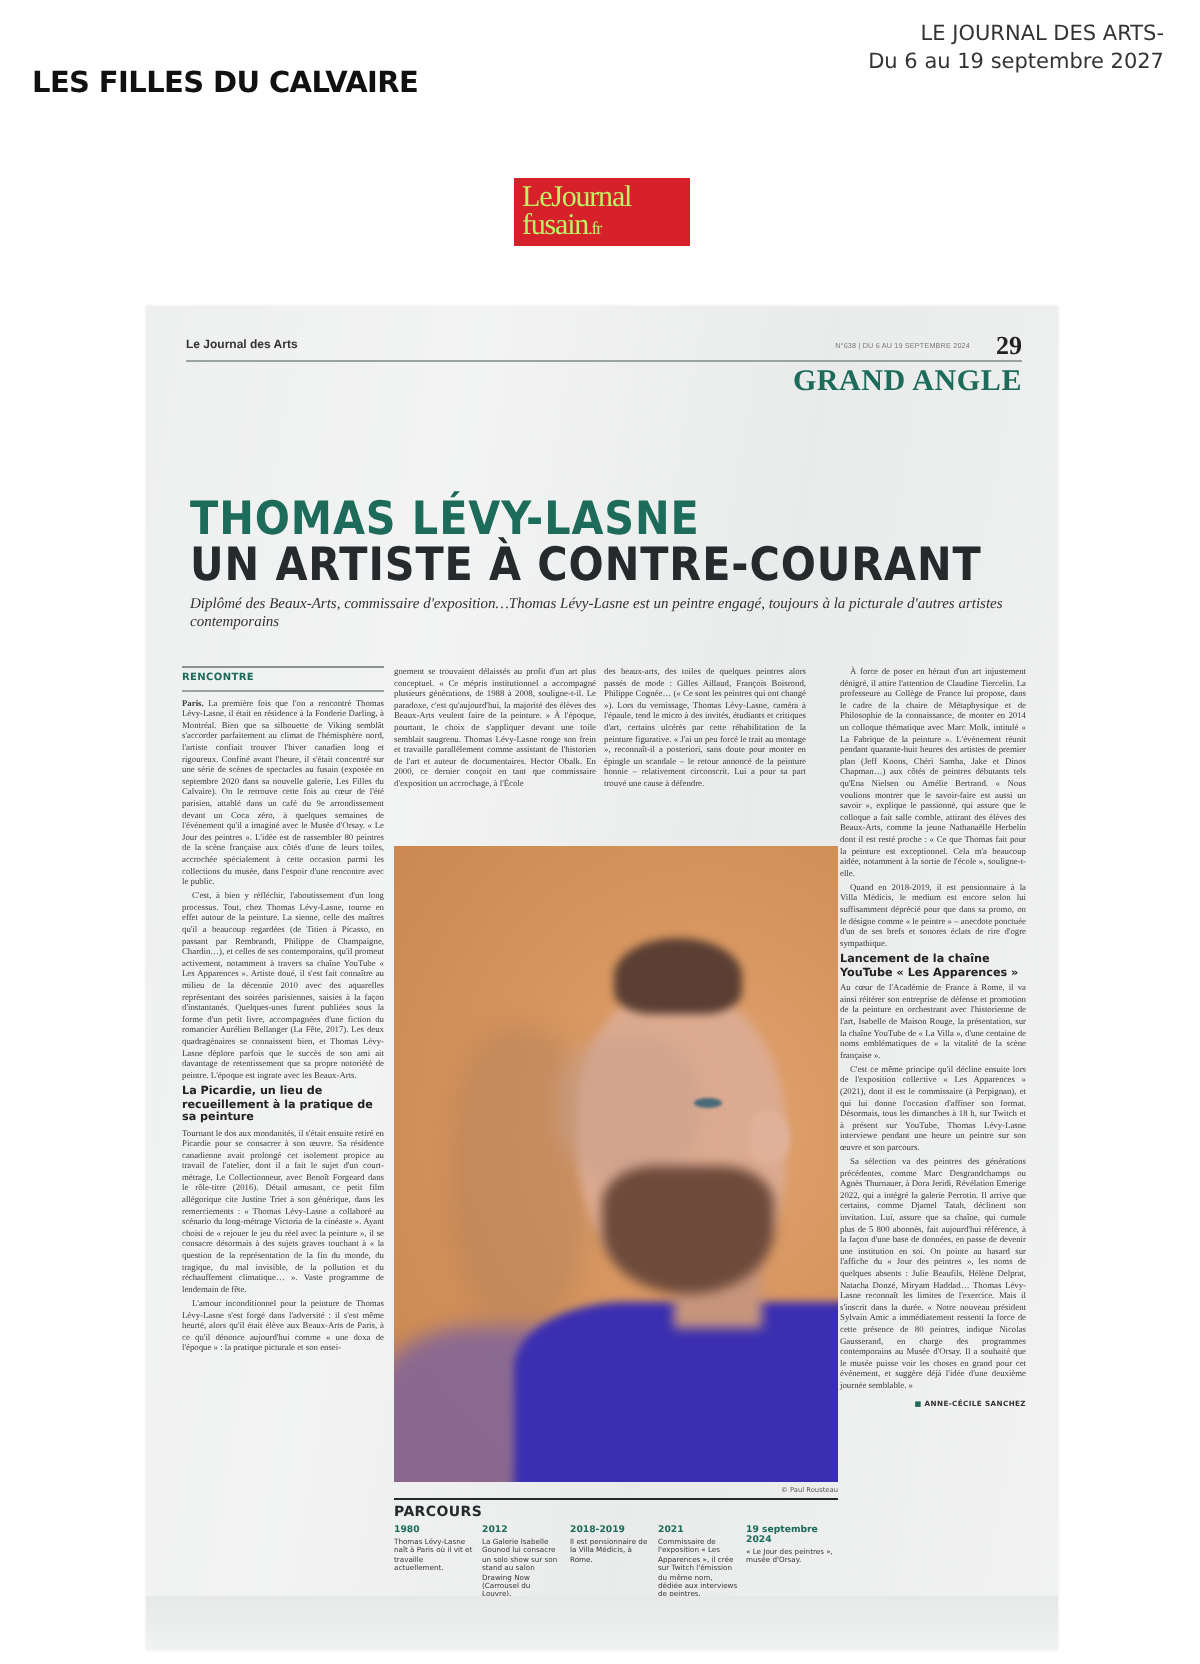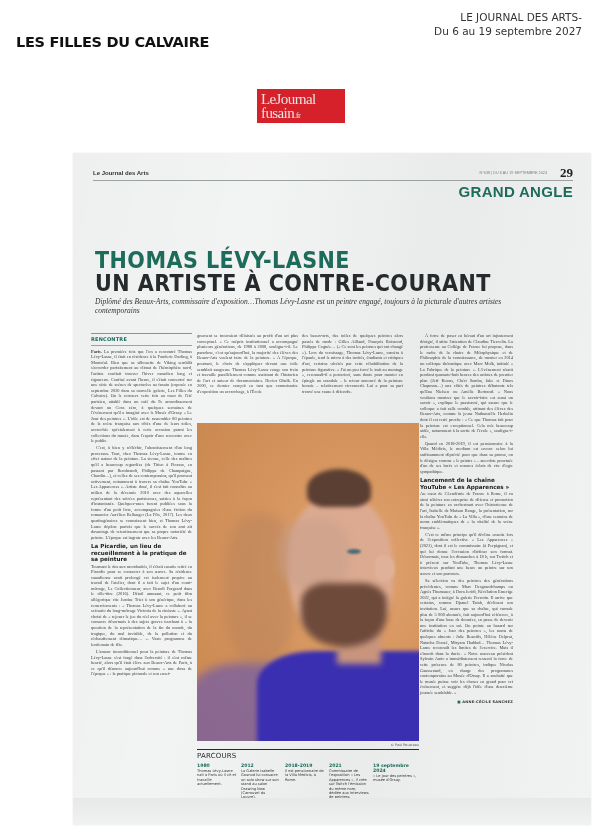--- a/index.html
+++ b/index.html
@@ -2,34 +2,34 @@
 <html><head>
 <meta charset="utf-8">
 <style>
   * { box-sizing: border-box; margin: 0; padding: 0; }
   html, body { width: 600px; height: 832px; background: #ffffff; overflow: hidden; }
   body { position: relative; font-family: "Liberation Sans", sans-serif; color: #1a1a1a; }
 
   .top-left { position: absolute; left: 16px; top: 8px; font-family: "DejaVu Sans", sans-serif; font-weight: bold; font-size: 14.5px; letter-spacing: -0.3px; color: #111; margin-top: 26px; }
   .top-right { position: absolute; right: 18px; top: 10px; text-align: right; font-family: "DejaVu Sans", sans-serif; font-size: 10.5px; line-height: 14px; color: #333; font-weight: normal; }
 
-  .logo { position: absolute; left: 257px; top: 89px; width: 88px; height: 34px; background: #d6202a; color: #e5e5e5; font-family: "Liberation Serif", serif; line-height: 14px; padding: 3px 0 0 4px; }
+  .logo { position: absolute; left: 257px; top: 89px; width: 88px; height: 34px; background: #d6202a; color: #bef264; font-family: "Liberation Serif", serif; line-height: 14px; padding: 3px 0 0 4px; }
   .logo .l1 { font-size: 15px; letter-spacing: -0.6px; display: block; }
   .logo .l2 { font-size: 15px; letter-spacing: -0.6px; display: block; }
   .logo .fr { font-size: 9px; }
 
-  .page { position: absolute; left: 73px; top: 153px; width: 518px; height: 672px; background: #eef0ef;
+  .page { position: absolute; left: 73px; top: 153px; width: 456px; height: 672px; background: #eef0ef;
           background-image: linear-gradient(100deg, rgba(255,255,255,0.0) 0%, rgba(255,255,255,0.25) 30%, rgba(0,0,0,0.02) 60%, rgba(255,255,255,0.2) 100%);
           box-shadow: 0 0 2px rgba(0,0,0,0.08); overflow: hidden; }
 
   .runhead { position: absolute; left: 20px; top: 14px; right: 18px; height: 14px; border-bottom: 0.8px solid #9aa3a0; }
   .runhead .pub { position: absolute; left: 0; top: 3px; font-size: 6px; font-weight: bold; color: #333; }
   .runhead .issue { position: absolute; right: 26px; top: 4px; font-size: 3.6px; color: #777; letter-spacing: 0.1px; }
   .runhead .pageno { position: absolute; right: 0; top: -2px; font-family: "Liberation Serif", serif; font-weight: bold; font-size: 13px; color: #222; }
-  .section-label { position: absolute; right: 18px; top: 30px; font-family: Liberation Sans, sans-serif; font-weight: bold; font-size: 15px; color: #1d6b5a; letter-spacing: 0.3px; }
+  .section-label { position: absolute; right: 18px; top: 30px; font-family: Liberation Serif, serif; font-weight: bold; font-size: 15px; color: #1d6b5a; letter-spacing: 0.3px; }
 
   .headline1 { position: absolute; left: 22px; top: 95px; font-family: "DejaVu Sans", sans-serif; font-weight: bold; font-size: 23px; color: #1d6b5a; letter-spacing: 0.5px; line-height: 24px; transform: scaleX(0.9); transform-origin: left; white-space: nowrap; }
   .headline2 { position: absolute; left: 22px; top: 118px; font-family: "DejaVu Sans", sans-serif; font-weight: bold; font-size: 23px; color: #262a2c; letter-spacing: 0.5px; line-height: 24px; transform: scaleX(0.9); transform-origin: left; white-space: nowrap; }
   .standfirst { position: absolute; left: 22px; top: 144px; width: 420px; font-family: "Liberation Serif", serif; font-style: italic; font-size: 7.5px; line-height: 9px; color: #333; }
 
   .col { position: absolute; font-family: "Liberation Serif", serif; font-size: 4.4px; line-height: 5.6px; color: #3a3a3a; text-align: justify; }
   .col p { margin-bottom: 1.5px; text-indent: 5px; }
   .col p.first { text-indent: 0; }
   .col1 { left: 18px; top: 180px; width: 101px; }
   .col2 { left: 124px; top: 180px; width: 101px; }
@@ -50,21 +50,21 @@
   .photo .ghost { position: absolute; left: 82px; top: 96px; width: 70px; height: 70px; border-radius: 40%; background: rgba(200,160,140,0.6); filter: blur(5px); }
   .photo .beard { position: absolute; left: 104px; top: 160px; width: 86px; height: 64px; border-radius: 30% 30% 50% 50%; background: #6e4a3b; filter: blur(3px); }
   .photo .eye { position: absolute; left: 150px; top: 126px; width: 14px; height: 5px; border-radius: 50%; background: #4b6a78; filter: blur(0.8px); }
   .photo .nose { position: absolute; left: 178px; top: 132px; width: 20px; height: 26px; border-radius: 40% 60% 50% 40%; background: #e0b199; filter: blur(1.5px); }
   .photo .shirt { position: absolute; left: 60px; top: 228px; width: 190px; height: 110px; border-radius: 30% 10% 0 0; background: #3a2fb0; filter: blur(2px); }
   .photo .shirt-ghost { position: absolute; left: -10px; top: 240px; width: 130px; height: 90px; border-radius: 40% 40% 0 0; background: rgba(110,90,170,0.7); filter: blur(5px); }
   .photo .neck { position: absolute; left: 140px; top: 205px; width: 44px; height: 36px; background: #c8957c; filter: blur(3px); }
   .credit { position: absolute; left: 300px; top: 590px; width: 46px; text-align: right; font-size: 3.4px; color: #555; font-family: "DejaVu Sans", sans-serif; }
 
   .parcours { position: absolute; left: 124px; top: 596px; width: 222px; }
-  .parcours .title { font-family: "DejaVu Sans", sans-serif; font-weight: normal; font-size: 7px; color: #262a2c; border-top: 1.2px solid #262a2c; padding-top: 2px; letter-spacing: 0.2px; }
+  .parcours .title { font-family: "DejaVu Sans", sans-serif; font-weight: bold; font-size: 7px; color: #262a2c; border-top: 1.2px solid #262a2c; padding-top: 2px; letter-spacing: 0.2px; }
   .parcours .items { display: flex; margin-top: 3px; gap: 4px; }
   .parcours .item { width: 40px; font-family: "DejaVu Sans", sans-serif; font-size: 3.6px; line-height: 4.4px; color: #333; }
   .parcours .item .year { font-weight: bold; font-size: 4.6px; line-height: 5px; color: #1d6b5a; display: block; margin-bottom: 1px; }
   .parcours .item:last-child { width: 44px; }
 
   .fold { position: absolute; left: 0; right: 0; top: 645px; height: 27px; background: linear-gradient(#e6e9e8, #f1f2f2); }
 </style>
 </head>
 <body>
 

